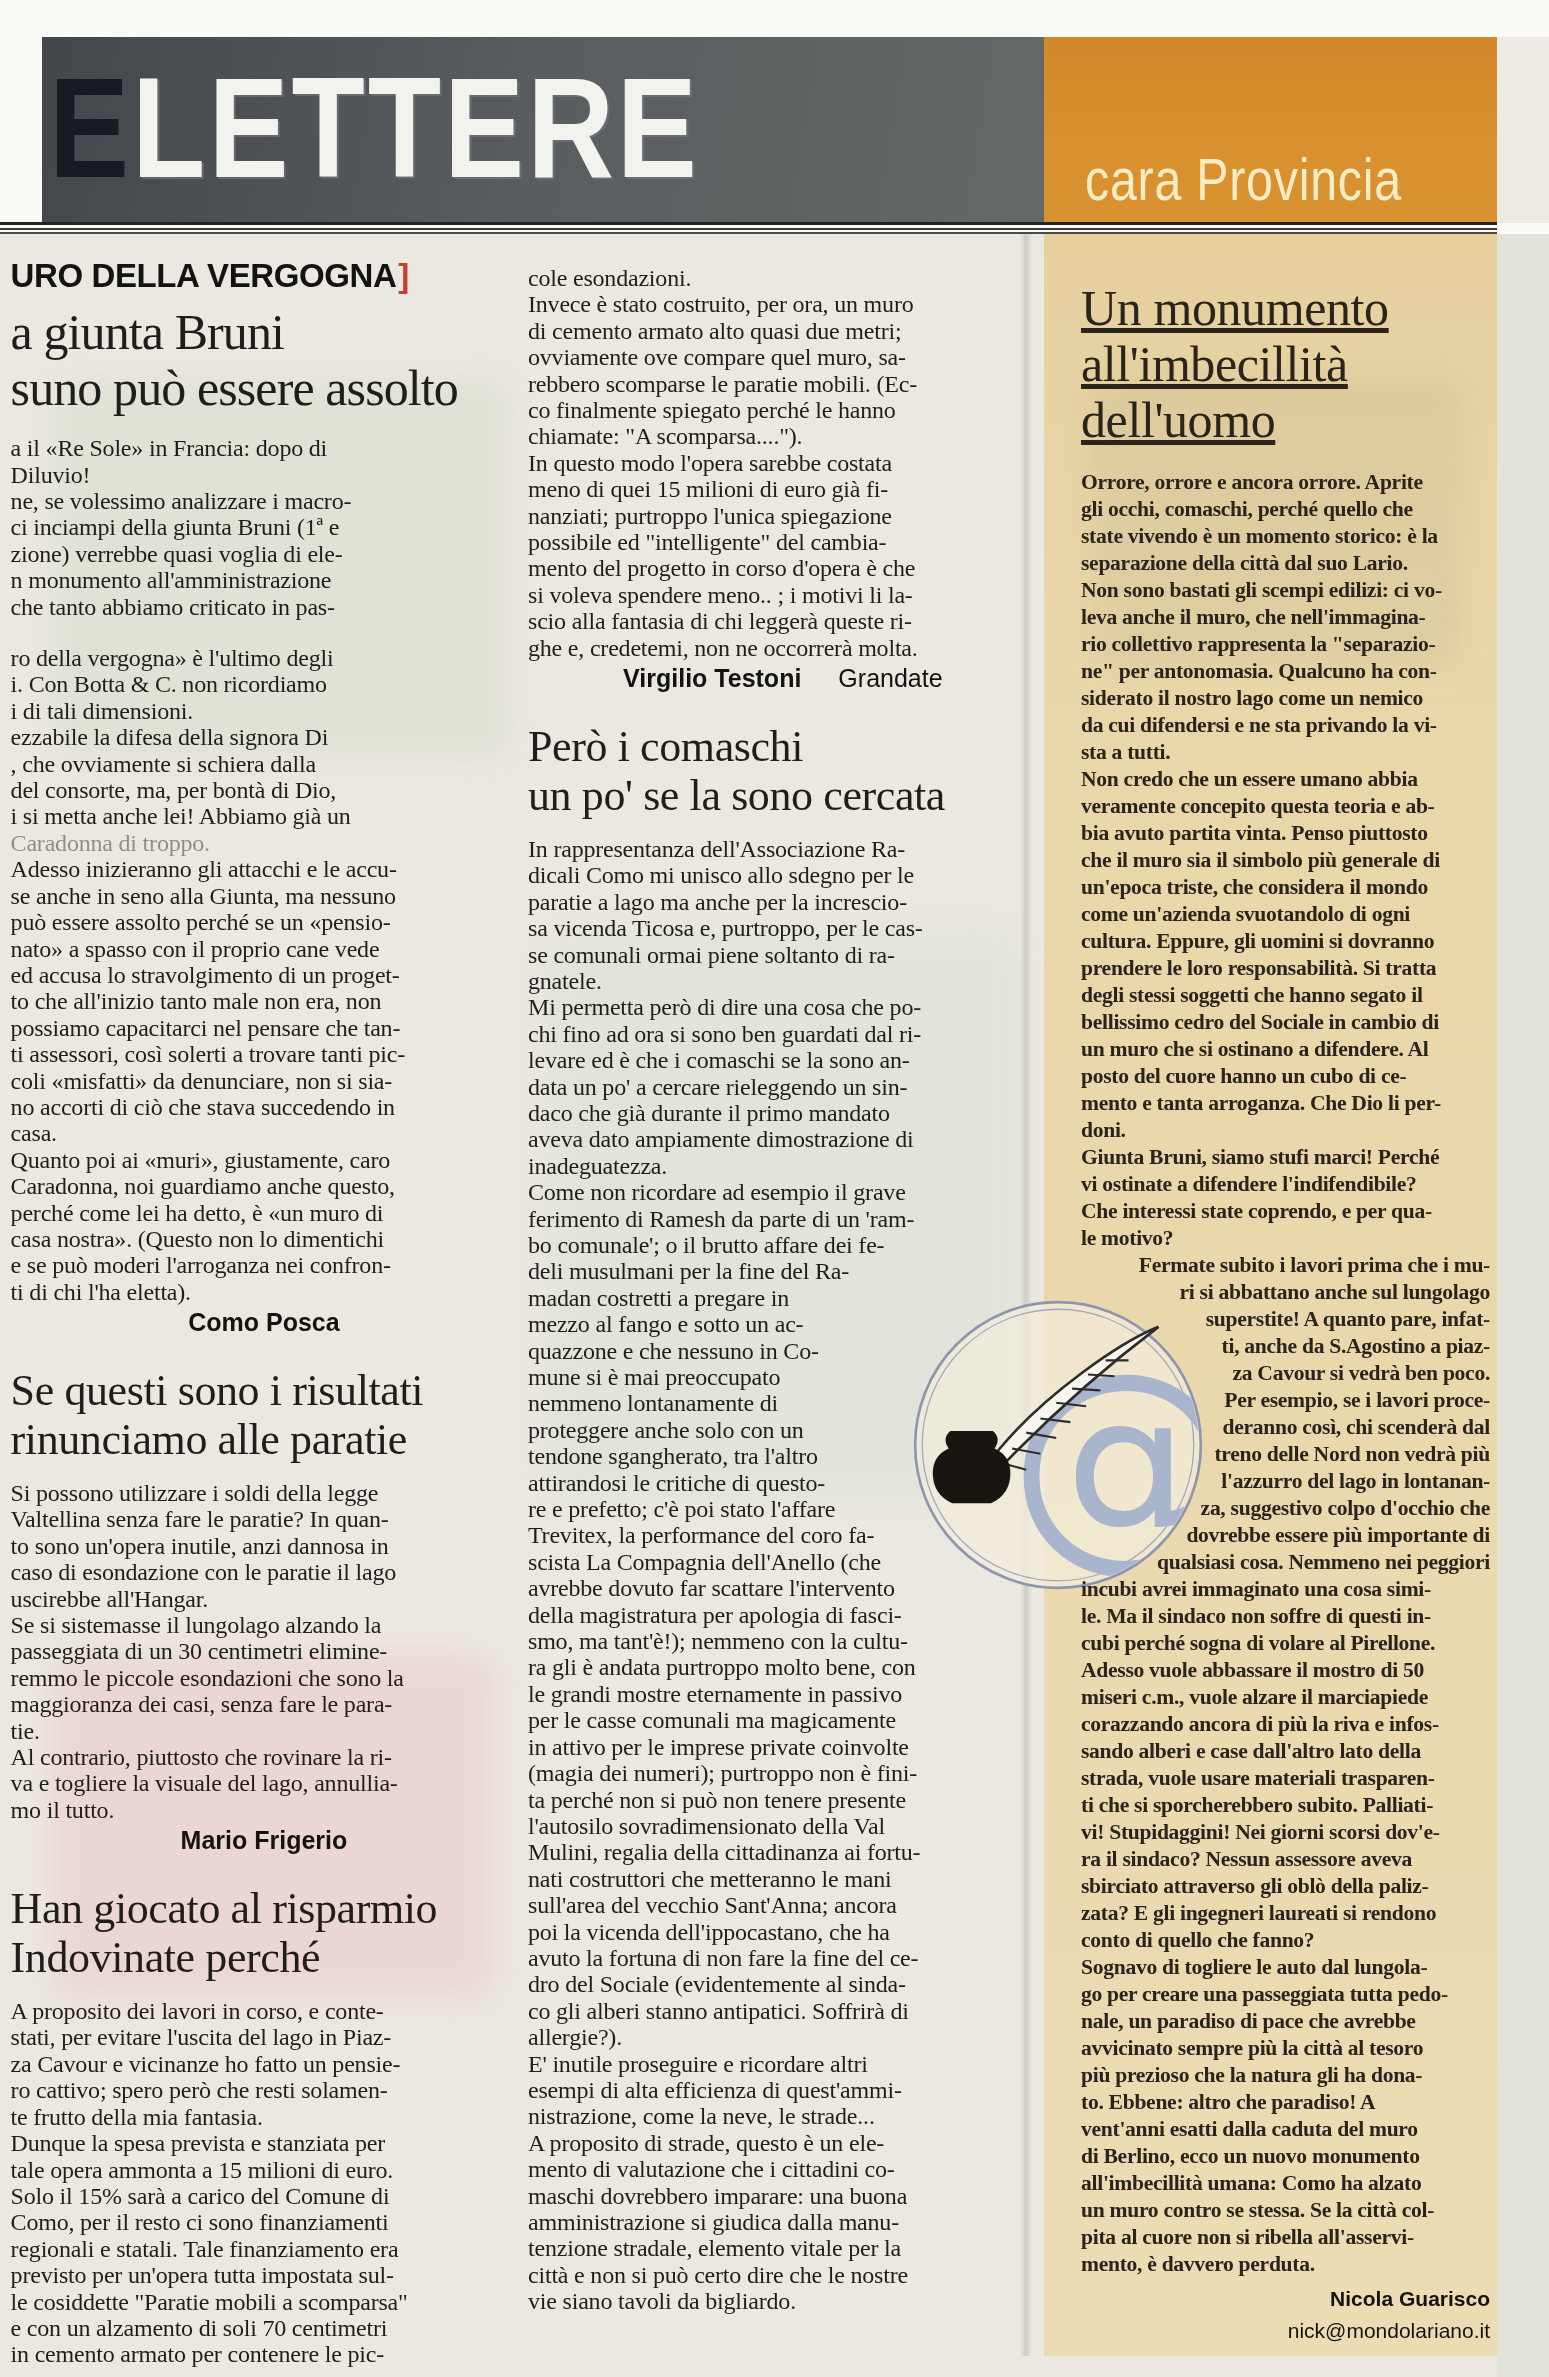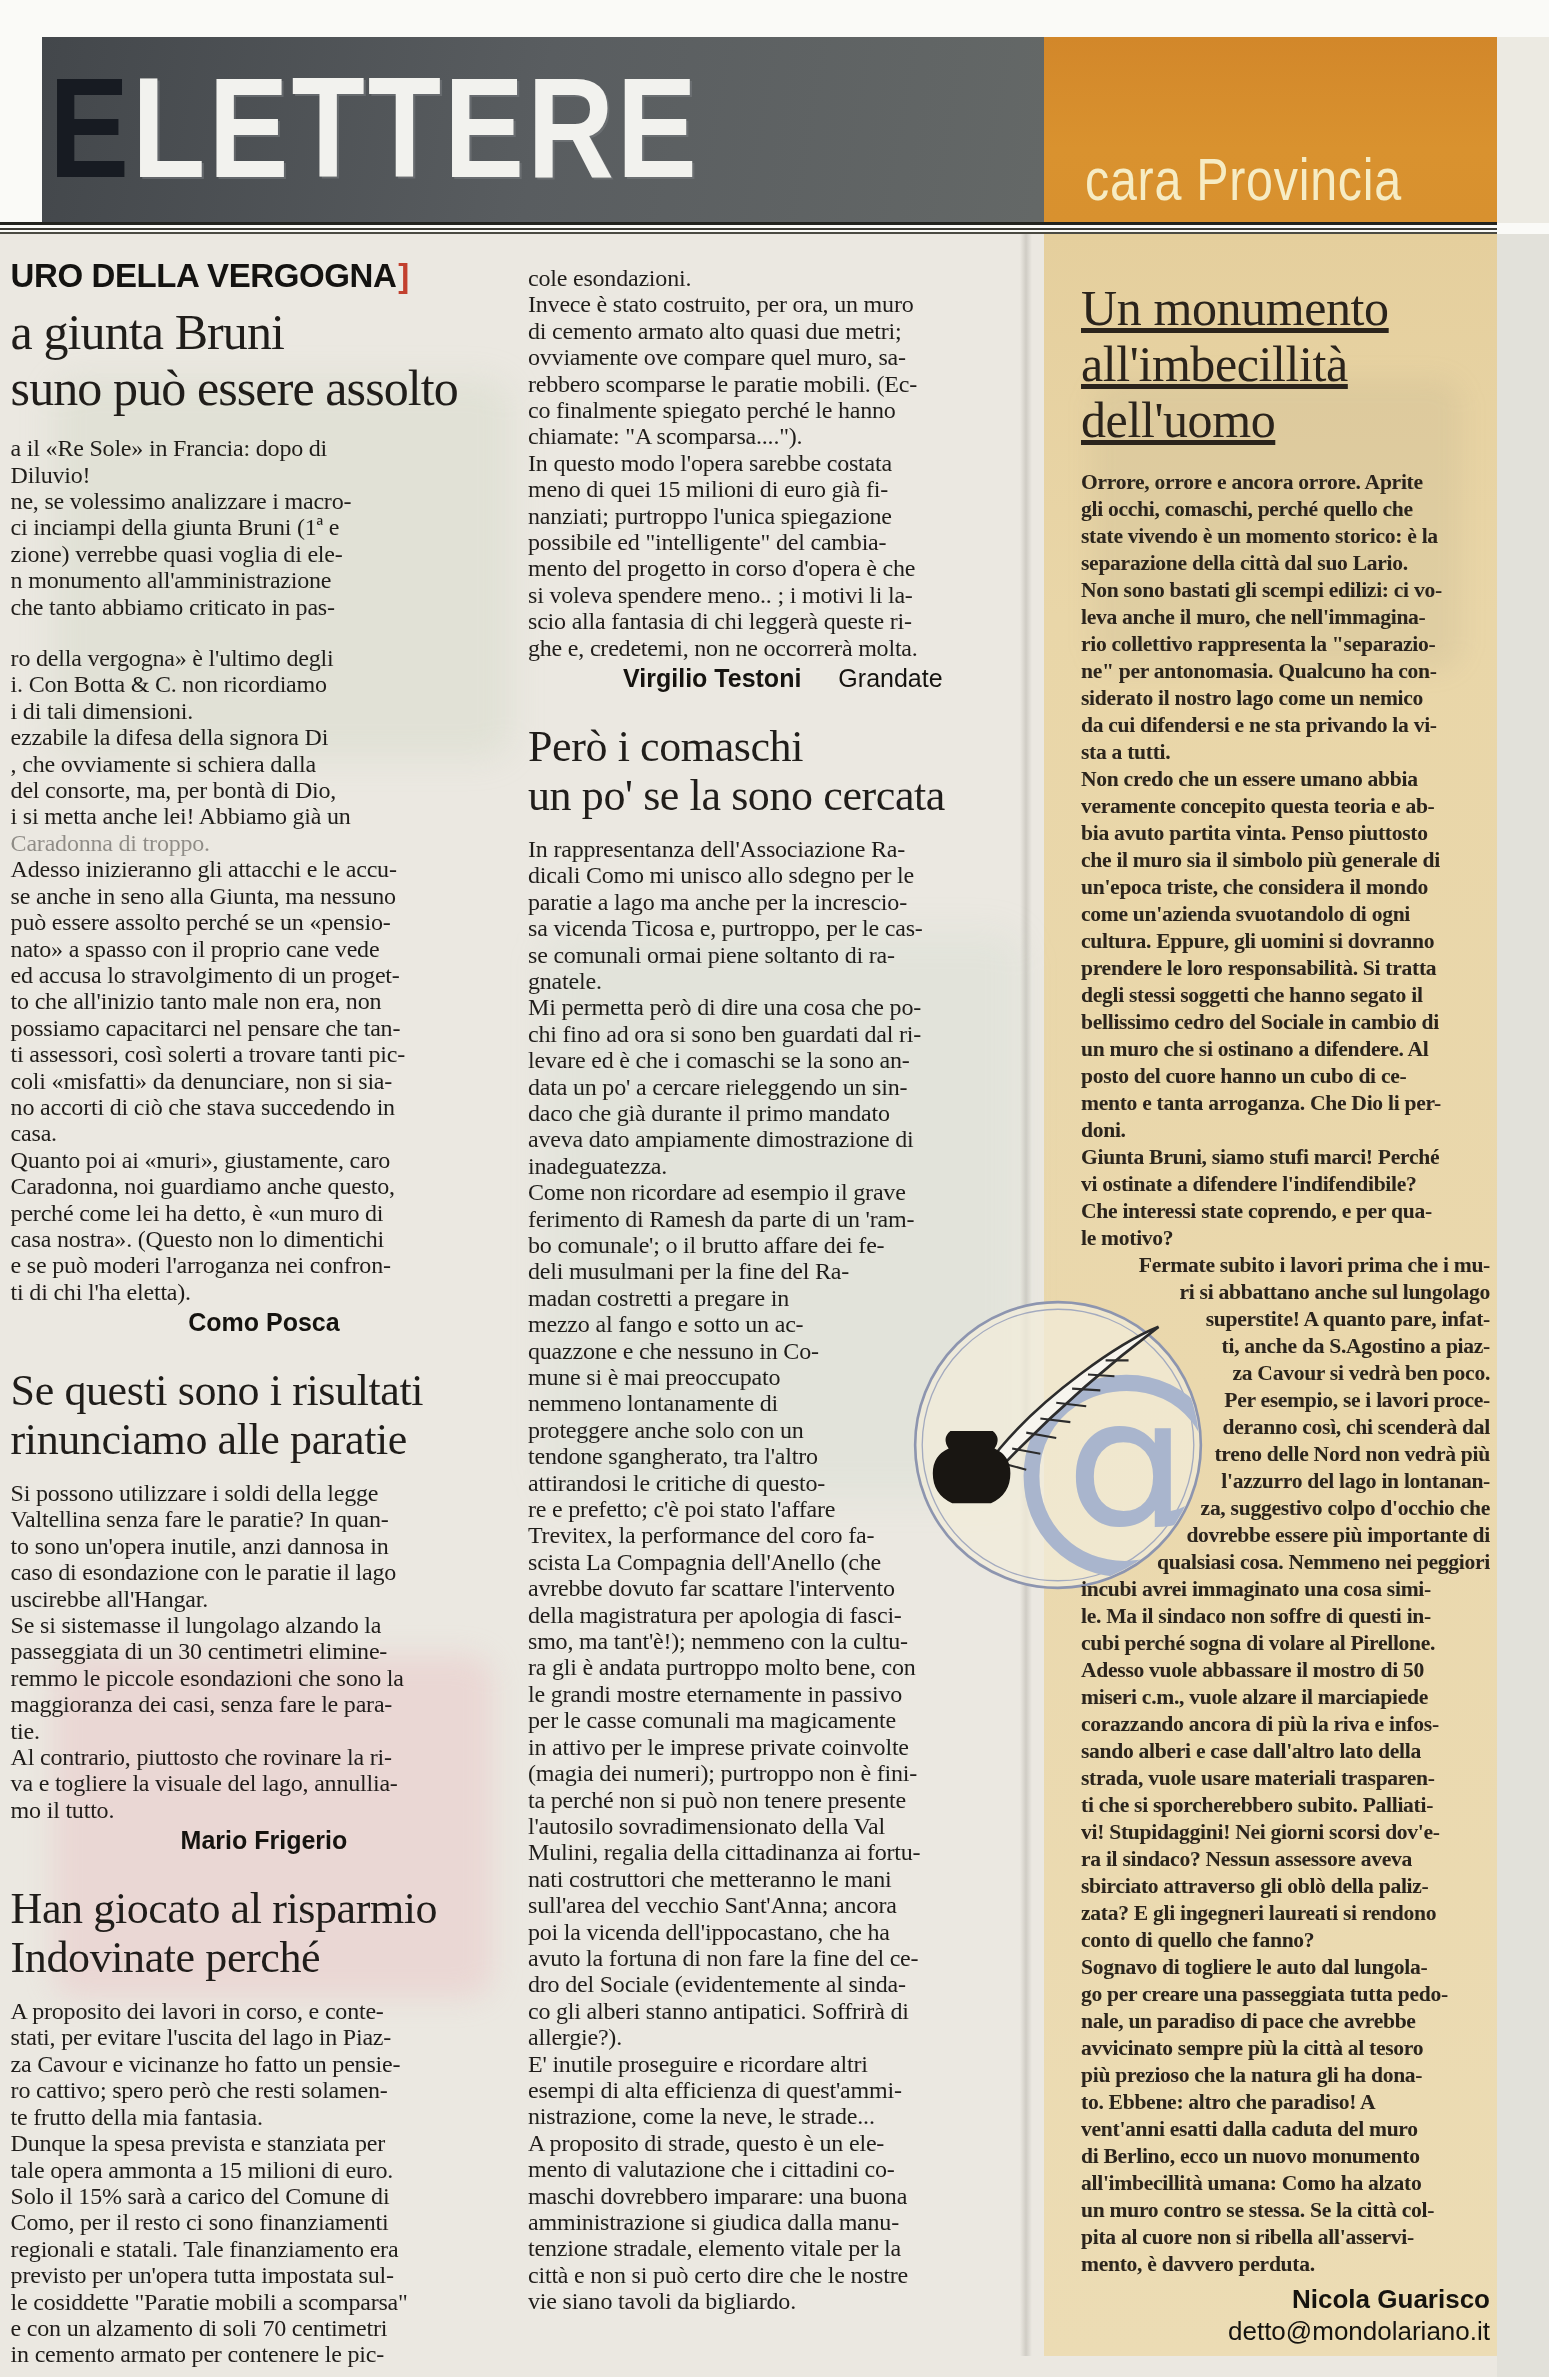--- a/index.html
+++ b/index.html
@@ -54,21 +54,21 @@
   .kicker .bracket{color:#c2402e;padding-left:1.8px;}
   .h1{font-size:50px;line-height:56px;letter-spacing:-0.9px;font-weight:500;white-space:pre-line;
       width:599px;margin-bottom:19.4px;}
   .h2{font-size:44px;line-height:49px;letter-spacing:-0.4px;font-weight:500;white-space:pre-line;
       margin:29px 0 16px 0;}
   .h3{font-size:50px;line-height:56px;letter-spacing:-0.4px;font-weight:400;white-space:pre-line;
       margin-bottom:21px;text-decoration:underline;}
   .sig{font-family:"Liberation Sans",sans-serif;font-weight:bold;font-size:25px;line-height:30px;
        text-align:center;margin:1.8px 5.3px 5.3px 0;color:#15130f;}
   .sig .place{font-weight:normal;padding-left:37px;}
-  .sig3{font-family:"Liberation Sans",sans-serif;font-size:26px;line-height:32px;
+  .sig3{font-family:"Liberation Sans",sans-serif;font-size:21px;line-height:32px;
         text-align:right;margin-top:5.3px;color:#15130f;}
   .sig3 .name{font-weight:bold;}
   .faded{opacity:.45;filter:blur(0.5px);}
   .wrapR{text-align:right;}
 
   
   #emblem{position:absolute;left:894px;top:1281px;width:328px;height:328px;}
 </style>
 </head>
 <body>
@@ -330,16 +330,16 @@
 più prezioso che la natura gli ha dona-
 to. Ebbene: altro che paradiso! A
 vent'anni esatti dalla caduta del muro
 di Berlino, ecco un nuovo monumento
 all'imbecillità umana: Como ha alzato
 un muro contro se stessa. Se la città col-
 pita al cuore non si ribella all'asservi-
 mento, è davvero perduta.</div>
   <div class="sig3">
     <div class="name">Nicola Guarisco</div>
-    <div class="email">detto@mondolariano.it</div>
+    <div class="email">nick@mondolariano.it</div>
   </div>
 </div>
 
 
 </body></html>

